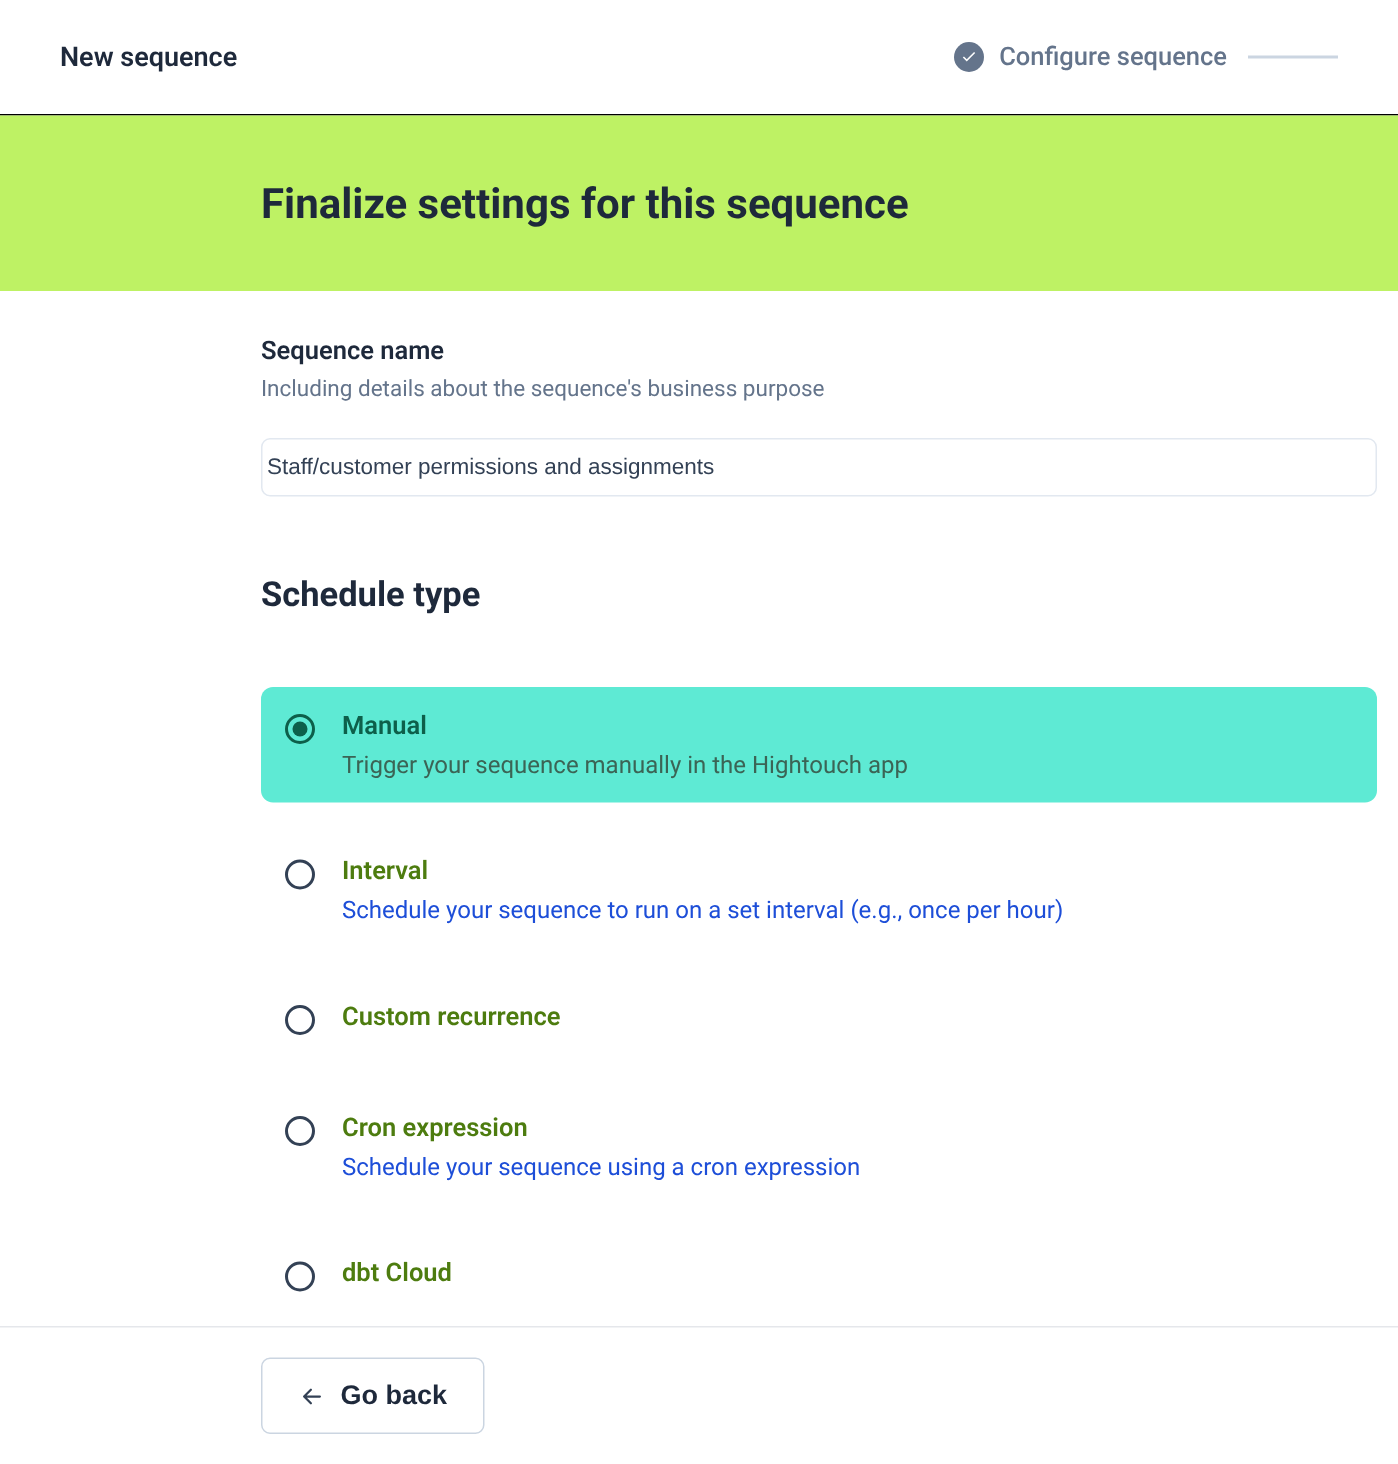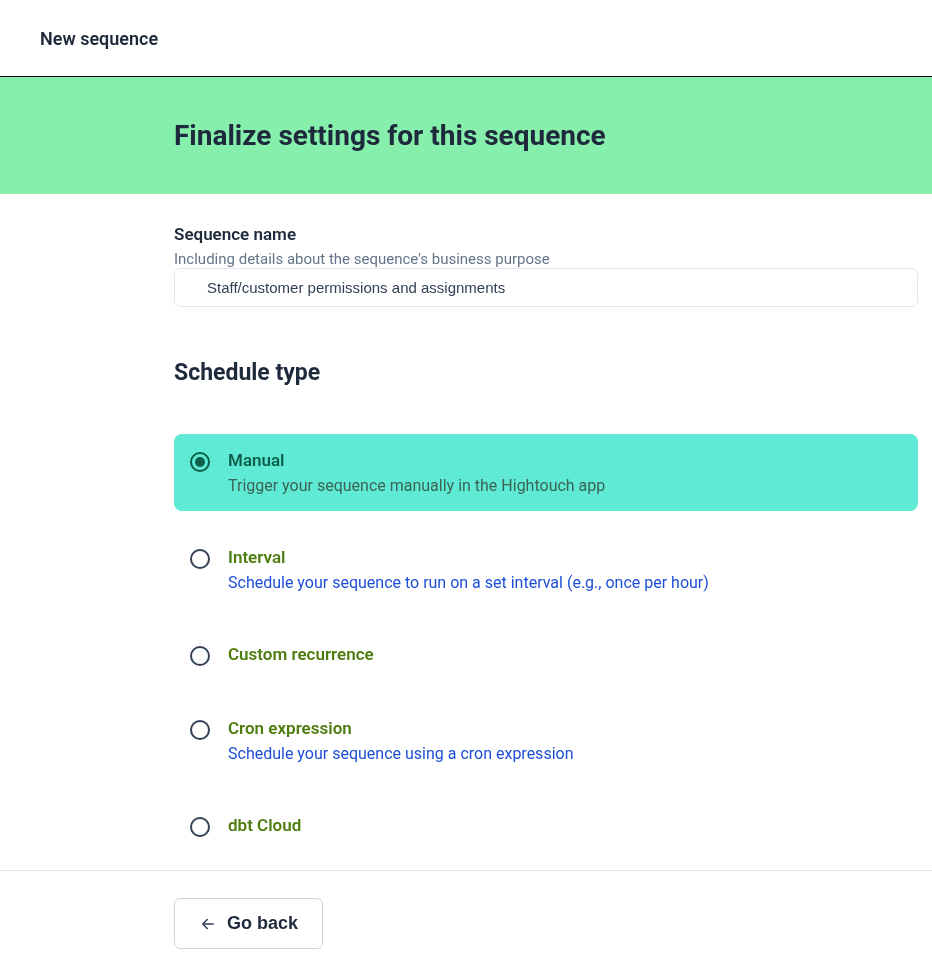--- a/index.html
+++ b/index.html
@@ -57,21 +57,21 @@
       font-size: 17px;
       color: #64748b;
       font-weight: 500;
     }
     .stepper-line {
       width: 60px;
       height: 1.5px;
       background: #cbd5e1;
     }
     .banner {
-      background: #86efac;
+      background: #bef264;
       padding: 42px 40px 42px 174px;
     }
     .banner-title {
       font-size: 28px;
       font-weight: 700;
       color: #1e293b;
     }
     .content {
       padding: 30px 14px 120px 174px;
       overflow-y: auto;
@@ -79,25 +79,26 @@
     }
     .field-label {
       font-size: 17px;
       font-weight: 600;
       color: #1e293b;
       margin-bottom: 6px;
     }
     .field-sublabel {
       font-size: 15px;
       color: #64748b;
+      margin-bottom: 24px;
     }
     .text-input {
       width: 100%;
       max-width: 744px;
-      padding: 10px 32px;
+      padding: 10px 3px;
       font-size: 15px;
       border: 1px solid #e2e8f0;
       border-radius: 6px;
       outline: none;
       color: #334155;
     }
     .schedule-heading {
       font-size: 23px;
       font-weight: 700;
       color: #1e293b;
@@ -166,21 +167,21 @@
       color: #3b6455;
     }
     .footer {
       position: absolute;
       bottom: 0;
       left: 0;
       right: 0;
       padding: 24px 40px 24px 174px;
       border-top: 1px solid #e5e7eb;
       background: #fff;
-      height: 106px;
+      height: 92px;
       display: flex;
       align-items: center;
     }
     .go-back-btn {
       display: inline-flex;
       align-items: center;
       gap: 10px;
       padding: 14px 24px;
       border: 1px solid #cbd5e1;
       border-radius: 6px;
@@ -196,20 +197,31 @@
       stroke: #334155;
       stroke-width: 2;
       fill: none;
     }
   </style>
 </head>
 <body>
 
 <div class="topbar">
   <div class="topbar-title">New sequence</div>
+  <div class="stepper">
+    <div class="stepper-step">
+      <div class="stepper-check">
+        <svg viewBox="0 0 16 16">
+            <path d="M13.5 4.5 6 12 2.5 8.5l1-1L6 10l6.5-6.5z"></path>
+          </svg>
+      </div>
+      <div class="stepper-label">Configure sequence</div>
+    </div>
+    <div class="stepper-line"></div>
+  </div>
 </div>
 
 <div class="banner">
   <h1 class="banner-title">Finalize settings for this sequence</h1>
 </div>
 
 <div class="content">
   <div>
     <div class="field-label">Sequence name</div>
     <div class="field-sublabel">Including details about the sequence's business purpose</div>

